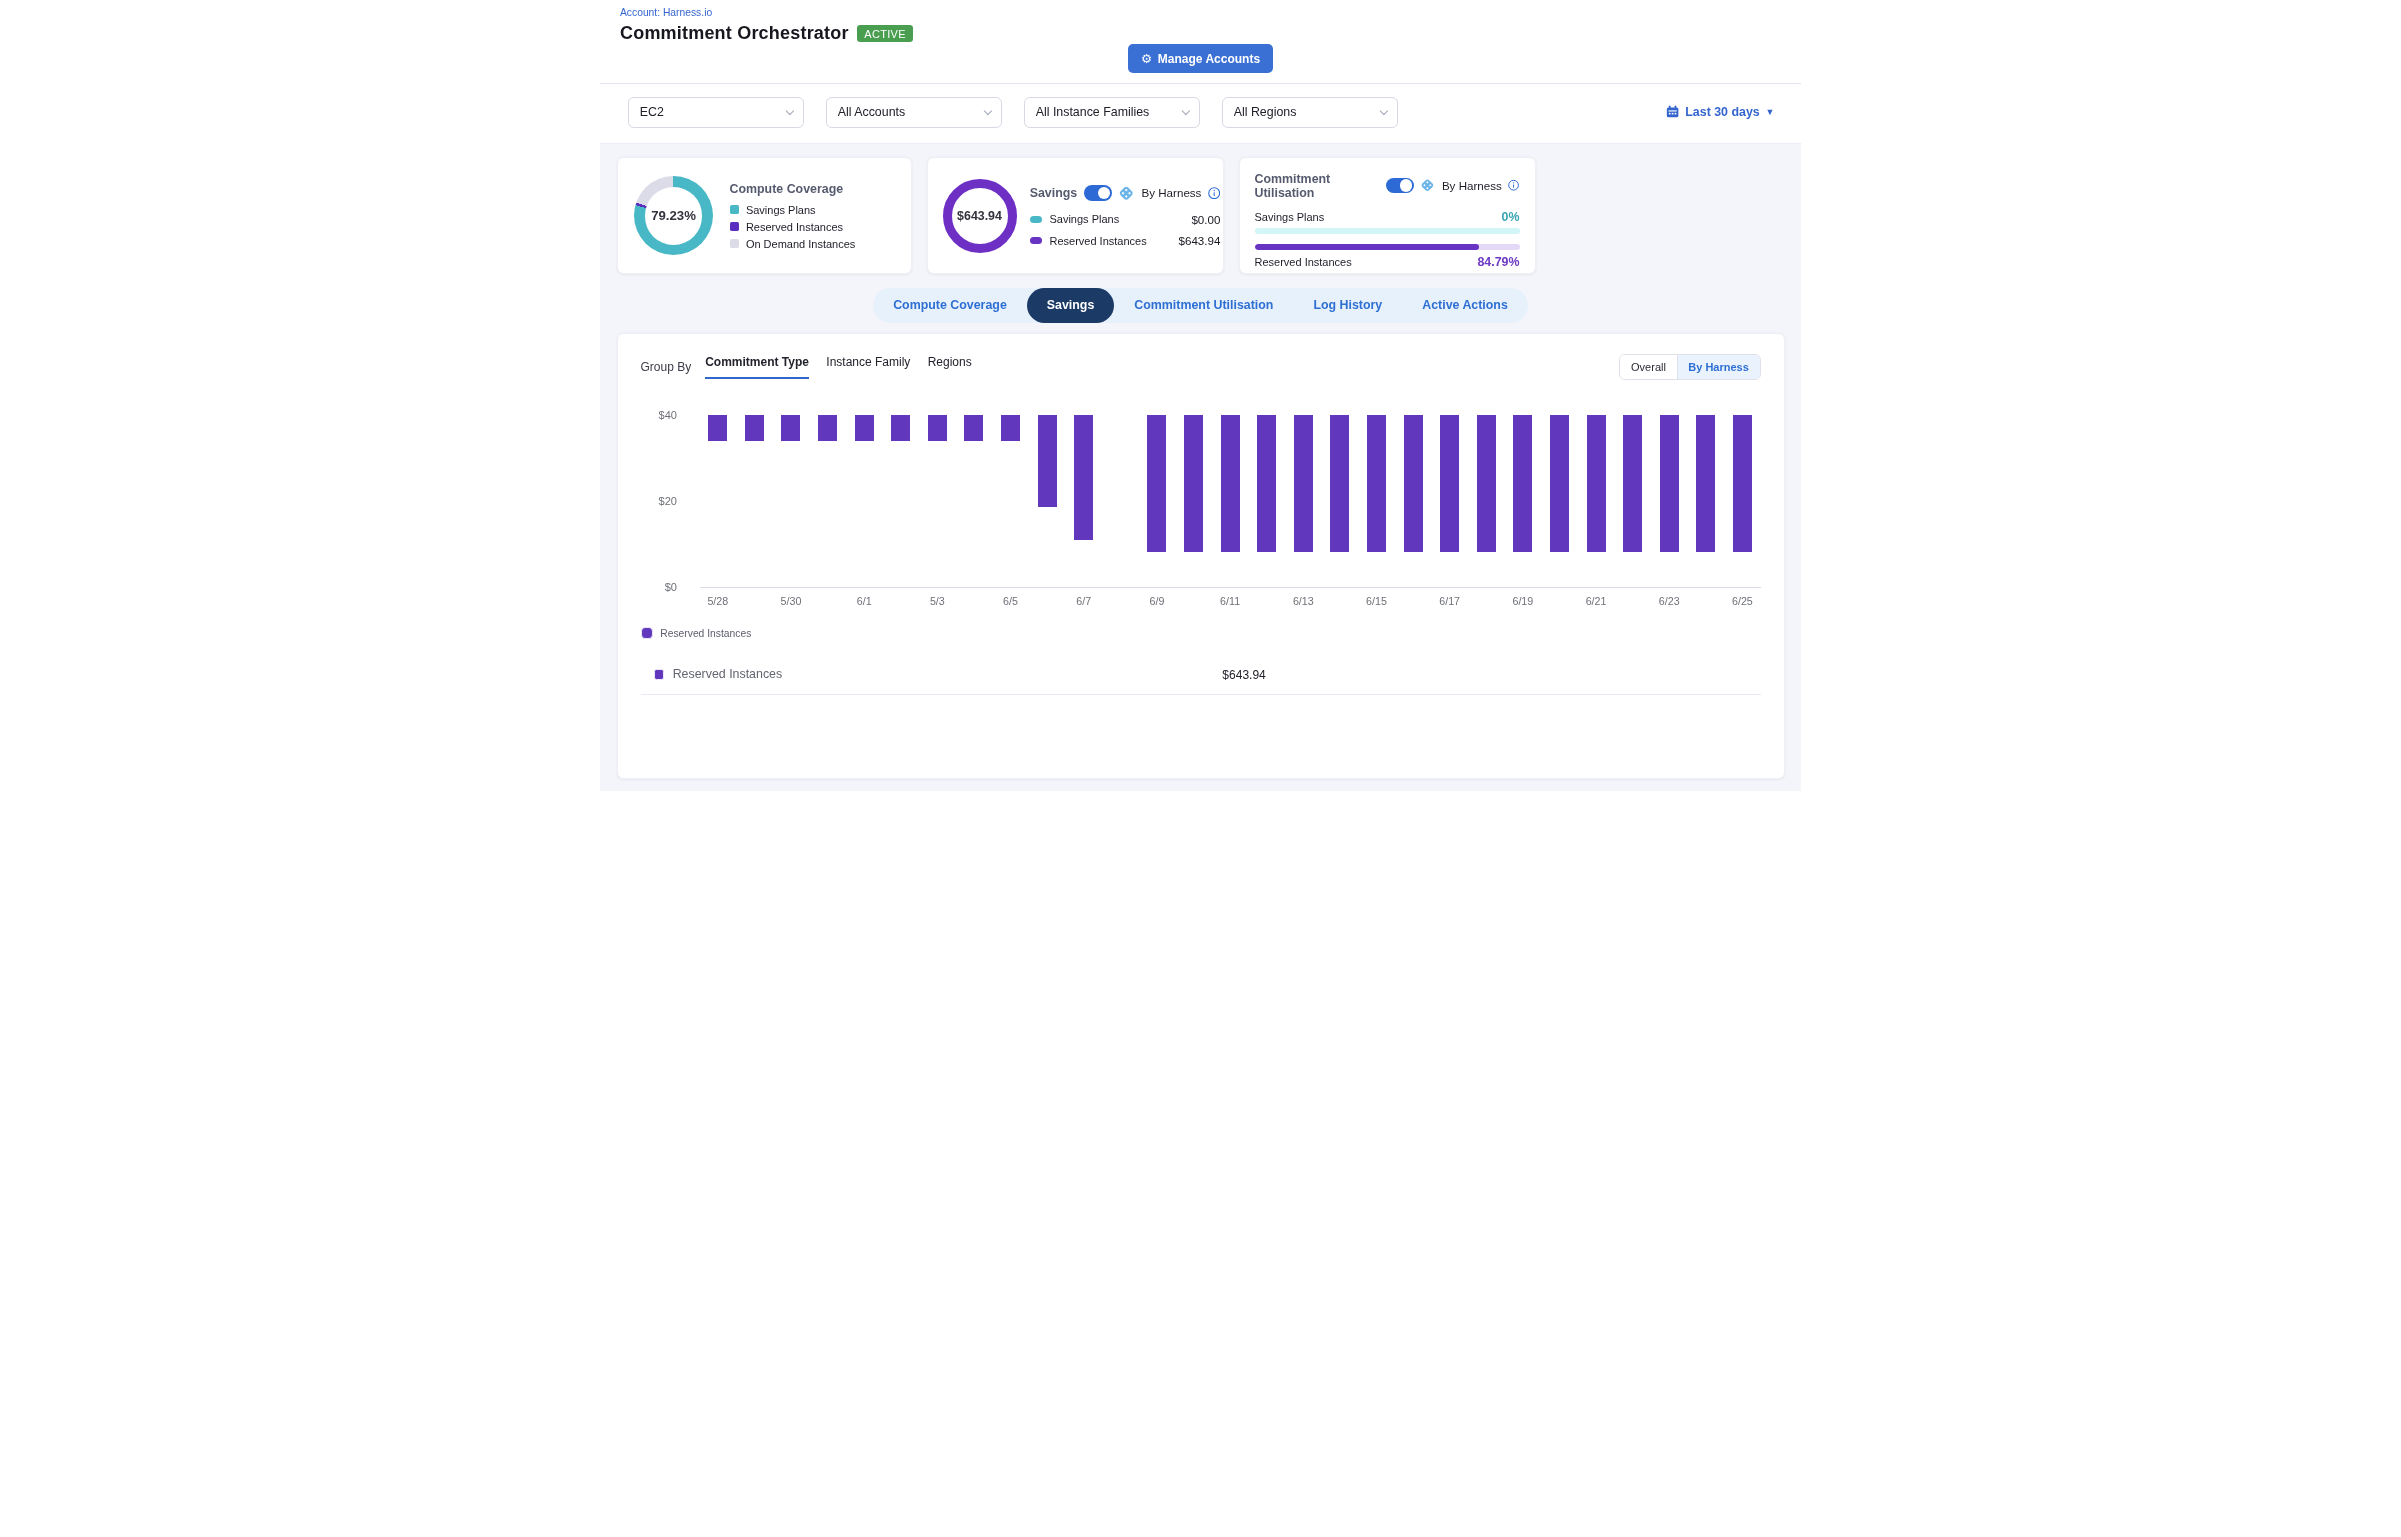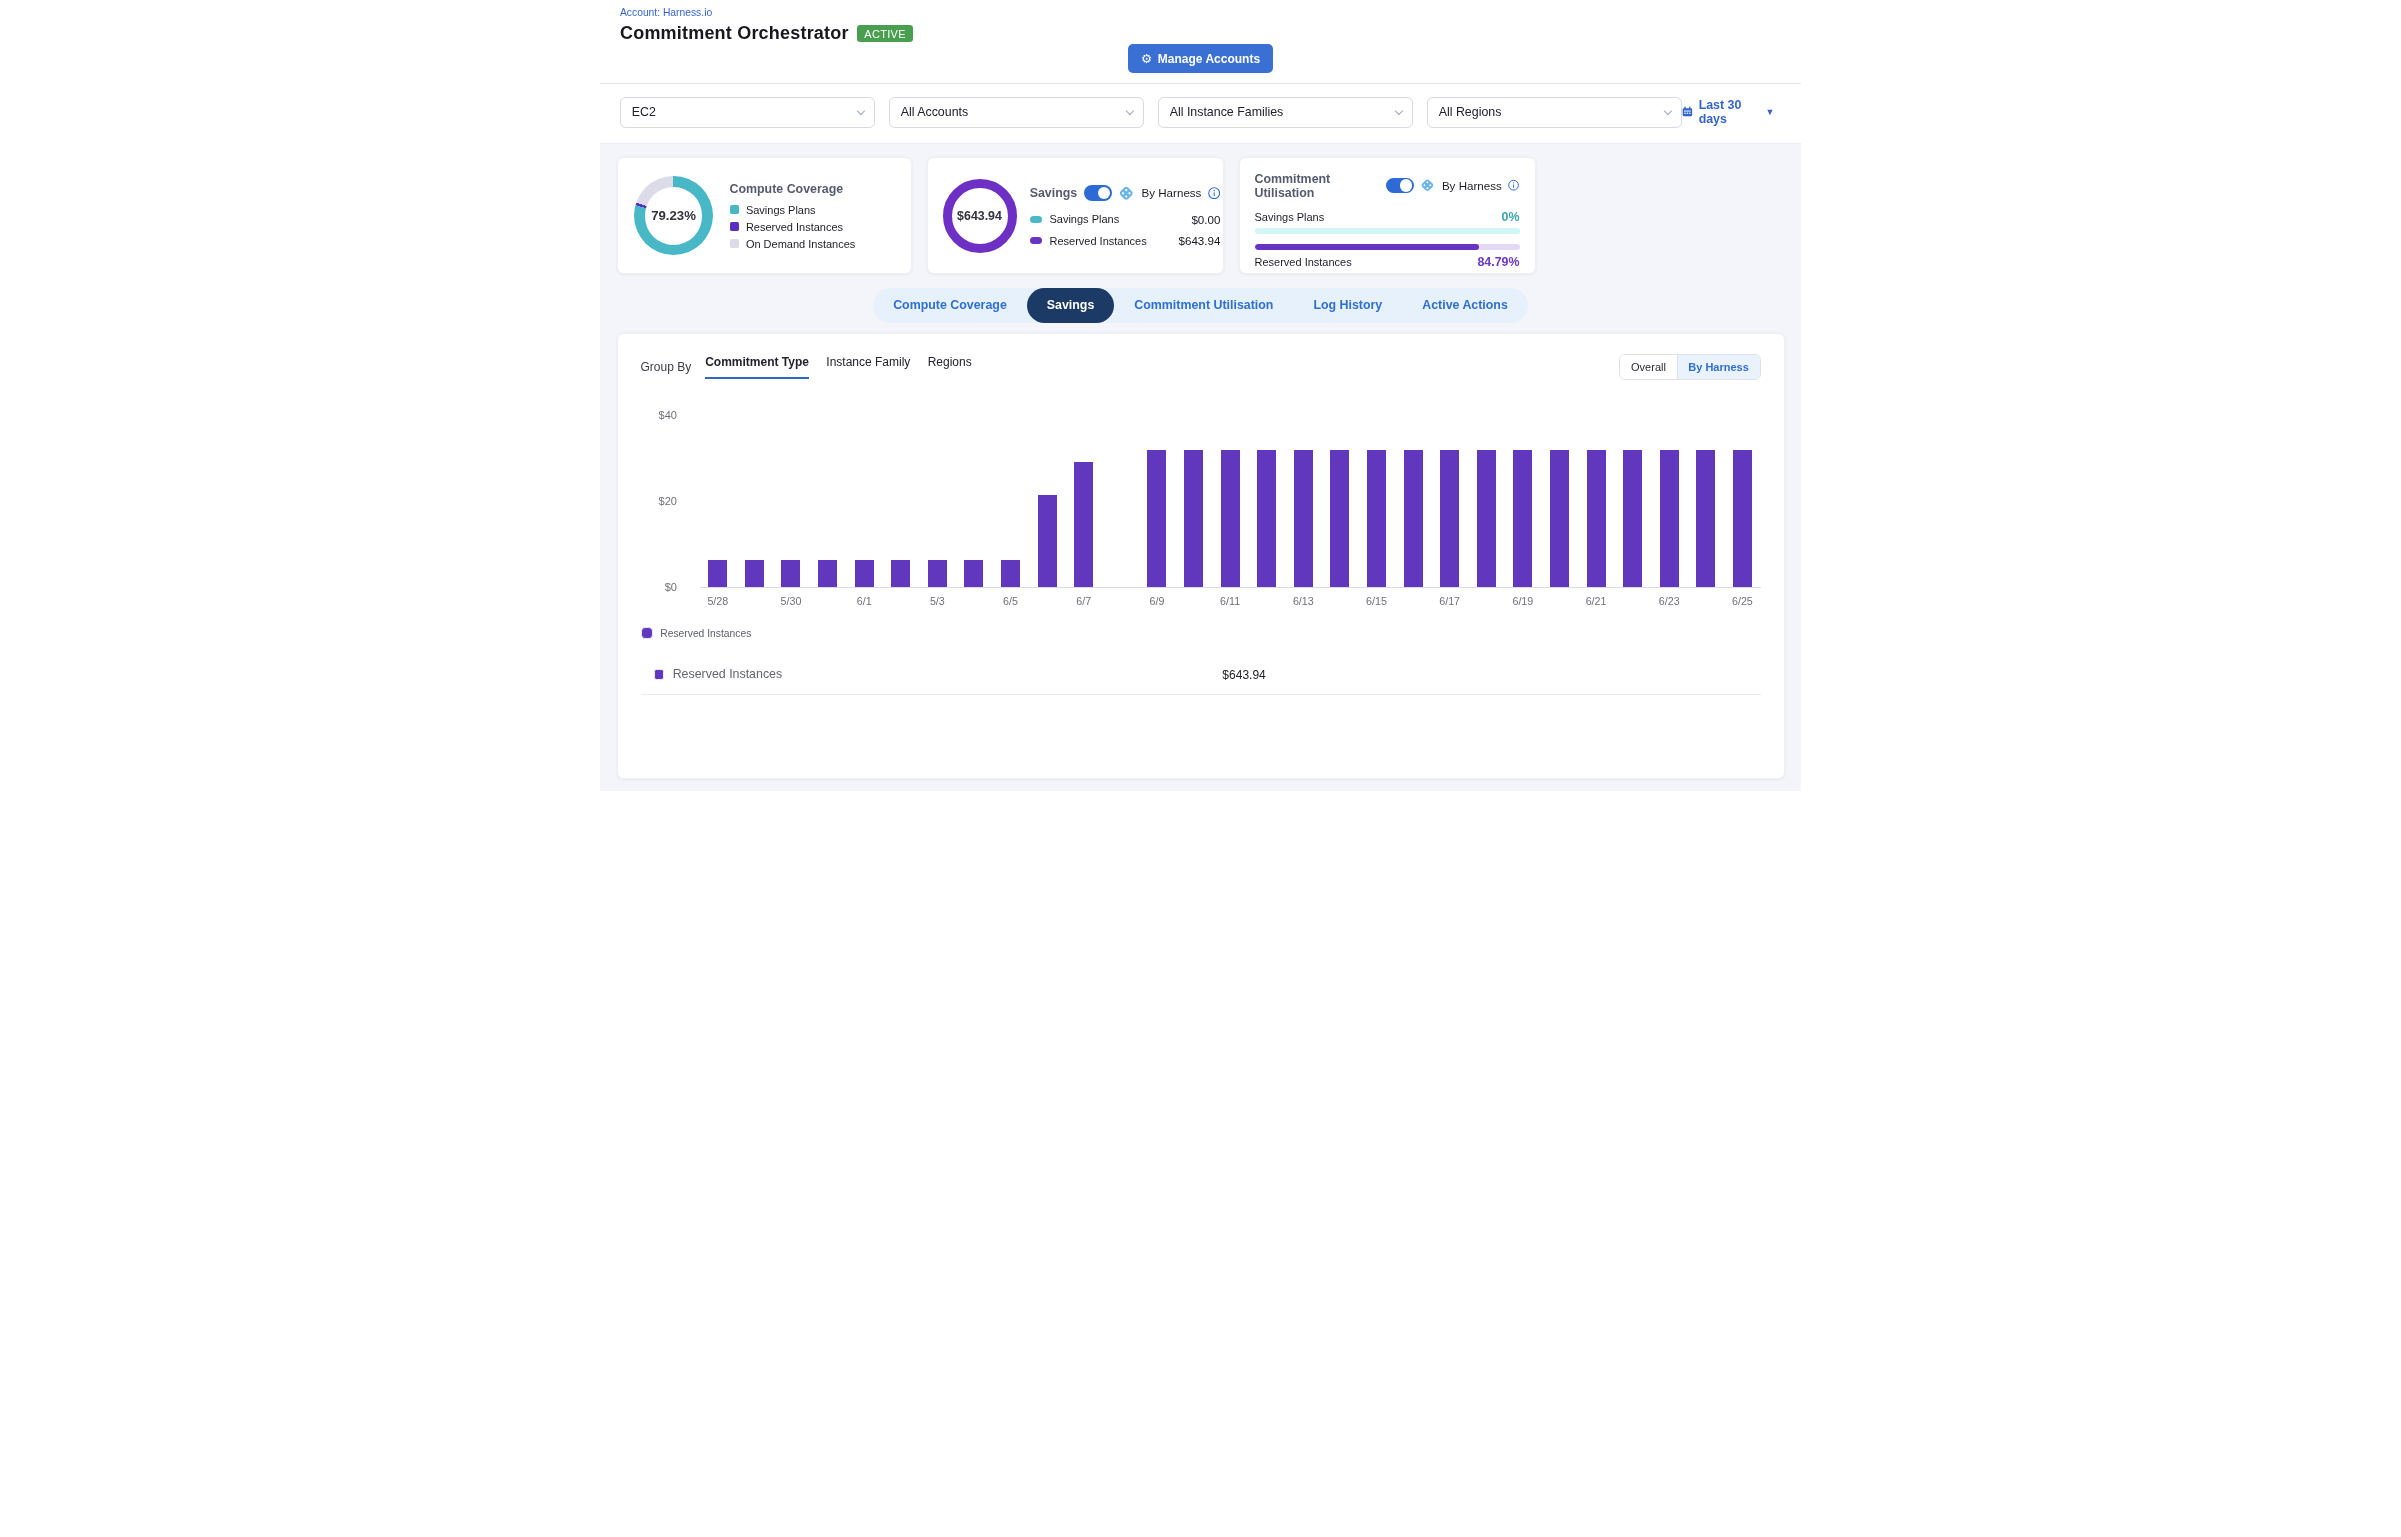--- a/index.html
+++ b/index.html
@@ -14,22 +14,22 @@
   .acct-link { color:#3465cf; font-size:10.3px; margin-bottom:5px; cursor:pointer; }
   .title-row { display:flex; align-items:center; gap:8.3px; }
   .page-title { font-size:18px; font-weight:bold; color:#17171f; letter-spacing:0.2px; }
   .badge-active { background:#4a9e50; color:#fff; font-size:11px; font-weight:normal; padding:2.5px 7.4px; border-radius:3.3px; letter-spacing:0.3px;text-align:center; }
   .btn-primary { align-self:center; background:#3a6fd3; color:#fff; border:none; border-radius:5px; font-family:inherit;
     font-size:12px; font-weight:bold; padding:7.4px 13.2px; display:flex; align-items:center; gap:5.8px; cursor:pointer; }
   .gear { font-size:12.4px; line-height:1; }
   
   .filterbar { background:#fff; padding:12.4px 20px 15.7px; display:flex; align-items:center; border-bottom:0.8px solid #eceef5; }
   .filters { display:flex; gap:14px; flex:1; }
-  .dd { width:255px; height:31px; border:0.8px solid #d6d9e4; border-radius:5.8px; background:#fff; display:flex; align-items:center;
-    justify-content:space-between; padding:0 10.7px; font-size:12.4px; color:#20202b; cursor:pointer; }
+  .dd { width:176px; height:31px; border:0.8px solid #d6d9e4; border-radius:5.8px; background:#fff; display:flex; align-items:center;
+    justify-content:space-between; padding:0 10.7px; font-size:12.4px; color:#20202b; cursor:pointer;margin-left:8px; }
   .chev { width:5.8px; height:5.8px; border-right:1.2px solid #a2a7b8; border-bottom:1.2px solid #a2a7b8; transform:rotate(45deg); margin-top:-3.3px; }
   .daterange { display:flex; align-items:center; gap:5.8px; color:#3465cf; font-size:12.4px; font-weight:bold; cursor:pointer; margin-right:6.6px; }
   .caret-down { font-size:9px; }
   
   .cards { display:flex; gap:15px; padding:13.2px 16.5px 1.7px; }
   .card { background:#fff; border-radius:6.6px; border:0.8px solid #eef0f6; box-shadow:0 0.8px 2.5px rgba(40,41,61,.07); height:117px; }
   .card-title { font-size:12.4px; font-weight:bold; color:#565a6e; }
   .card-spend { width:231px; padding:18px 18px; }
   .card-spend .big-val { font-size:22px; font-weight:bold; color:#15151d; margin:8.3px 0 10px; }
   .card-spend .period { font-size:11.6px; color:#23232d; }
@@ -75,21 +75,21 @@
   .seg { margin-left:auto; display:flex; border:0.8px solid #dfe1ea; border-radius:5.8px; overflow:hidden; }
   .seg-opt { padding:5.8px 10.7px; font-size:11px; color:#2a2a35; background:#fff; cursor:pointer; }
   .seg-opt + .seg-opt { border-left:0.8px solid #dfe1ea; }
   .seg-opt.active { background:#e9f2fd; color:#2e6fd3; font-weight:bold; }
   
   .chart { position:relative; margin-top:35px; }
   .ylabels { position:absolute; left:0; top:0; width:43px; height:173px; }
   .ylabels span { position:absolute; right:6.6px; font-size:11px; color:#6e7078; }
   .plot { margin-left:59px; }
   .bars { display:flex; align-items:flex-end; height:173px; border-bottom:0.8px solid #d9dce8; }
-  .slot { flex:1; display:flex; justify-content:center; align-items:flex-end; height:100%; }
+  .slot { flex:1; display:flex; justify-content:center; align-items:flex-start; height:100%; }
   .vbar { width:19px; background:#6138bd; }
   .xlabels { display:flex; margin-top:7.4px; }
   .xlabels .slot { height:auto; }
   .xlabels span { font-size:10.7px; color:#6e7078; }
   
   .chart-legend { display:flex; align-items:center; gap:7.4px; margin-top:20px; }
   .cl-sw { width:12.4px; height:12.4px; border-radius:4.1px; border:1.7px solid #ece9f7; }
   .cl-label { font-size:10.3px; color:#5b5d6b; }
   .table { margin-top:15px; }
   .t-head { display:flex; background:#f7f8fb; padding:10.7px 13.2px; }

